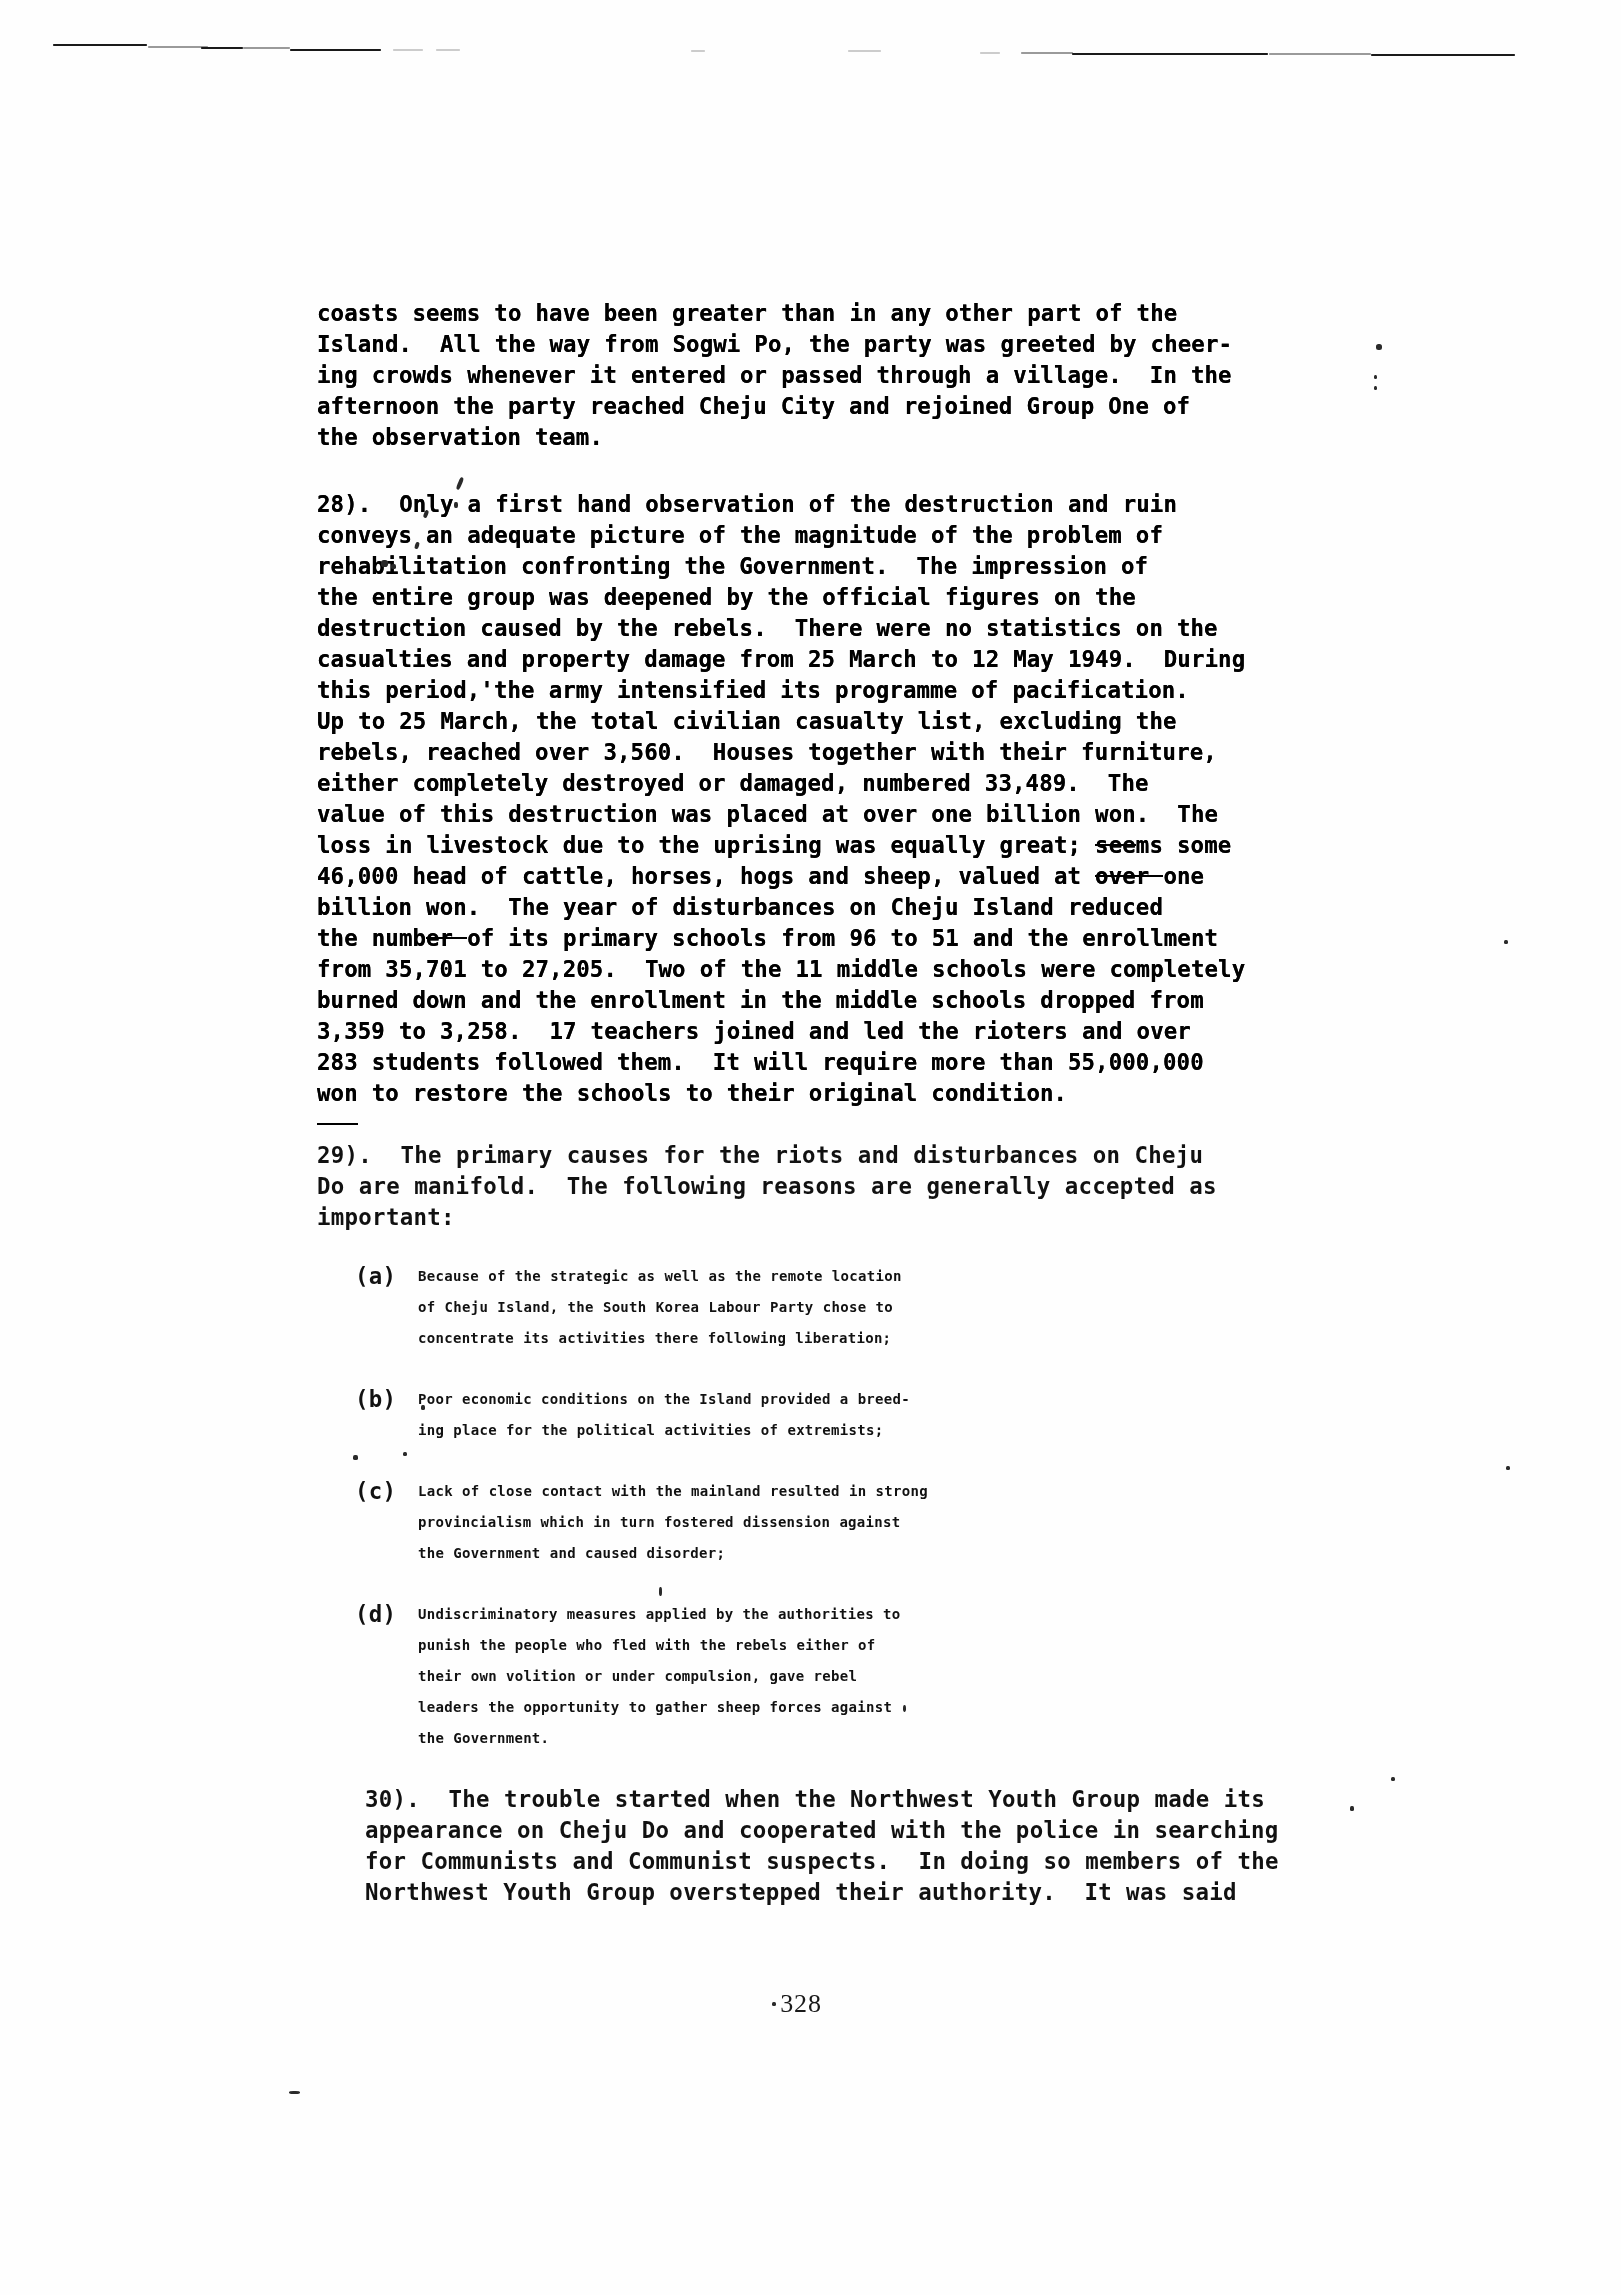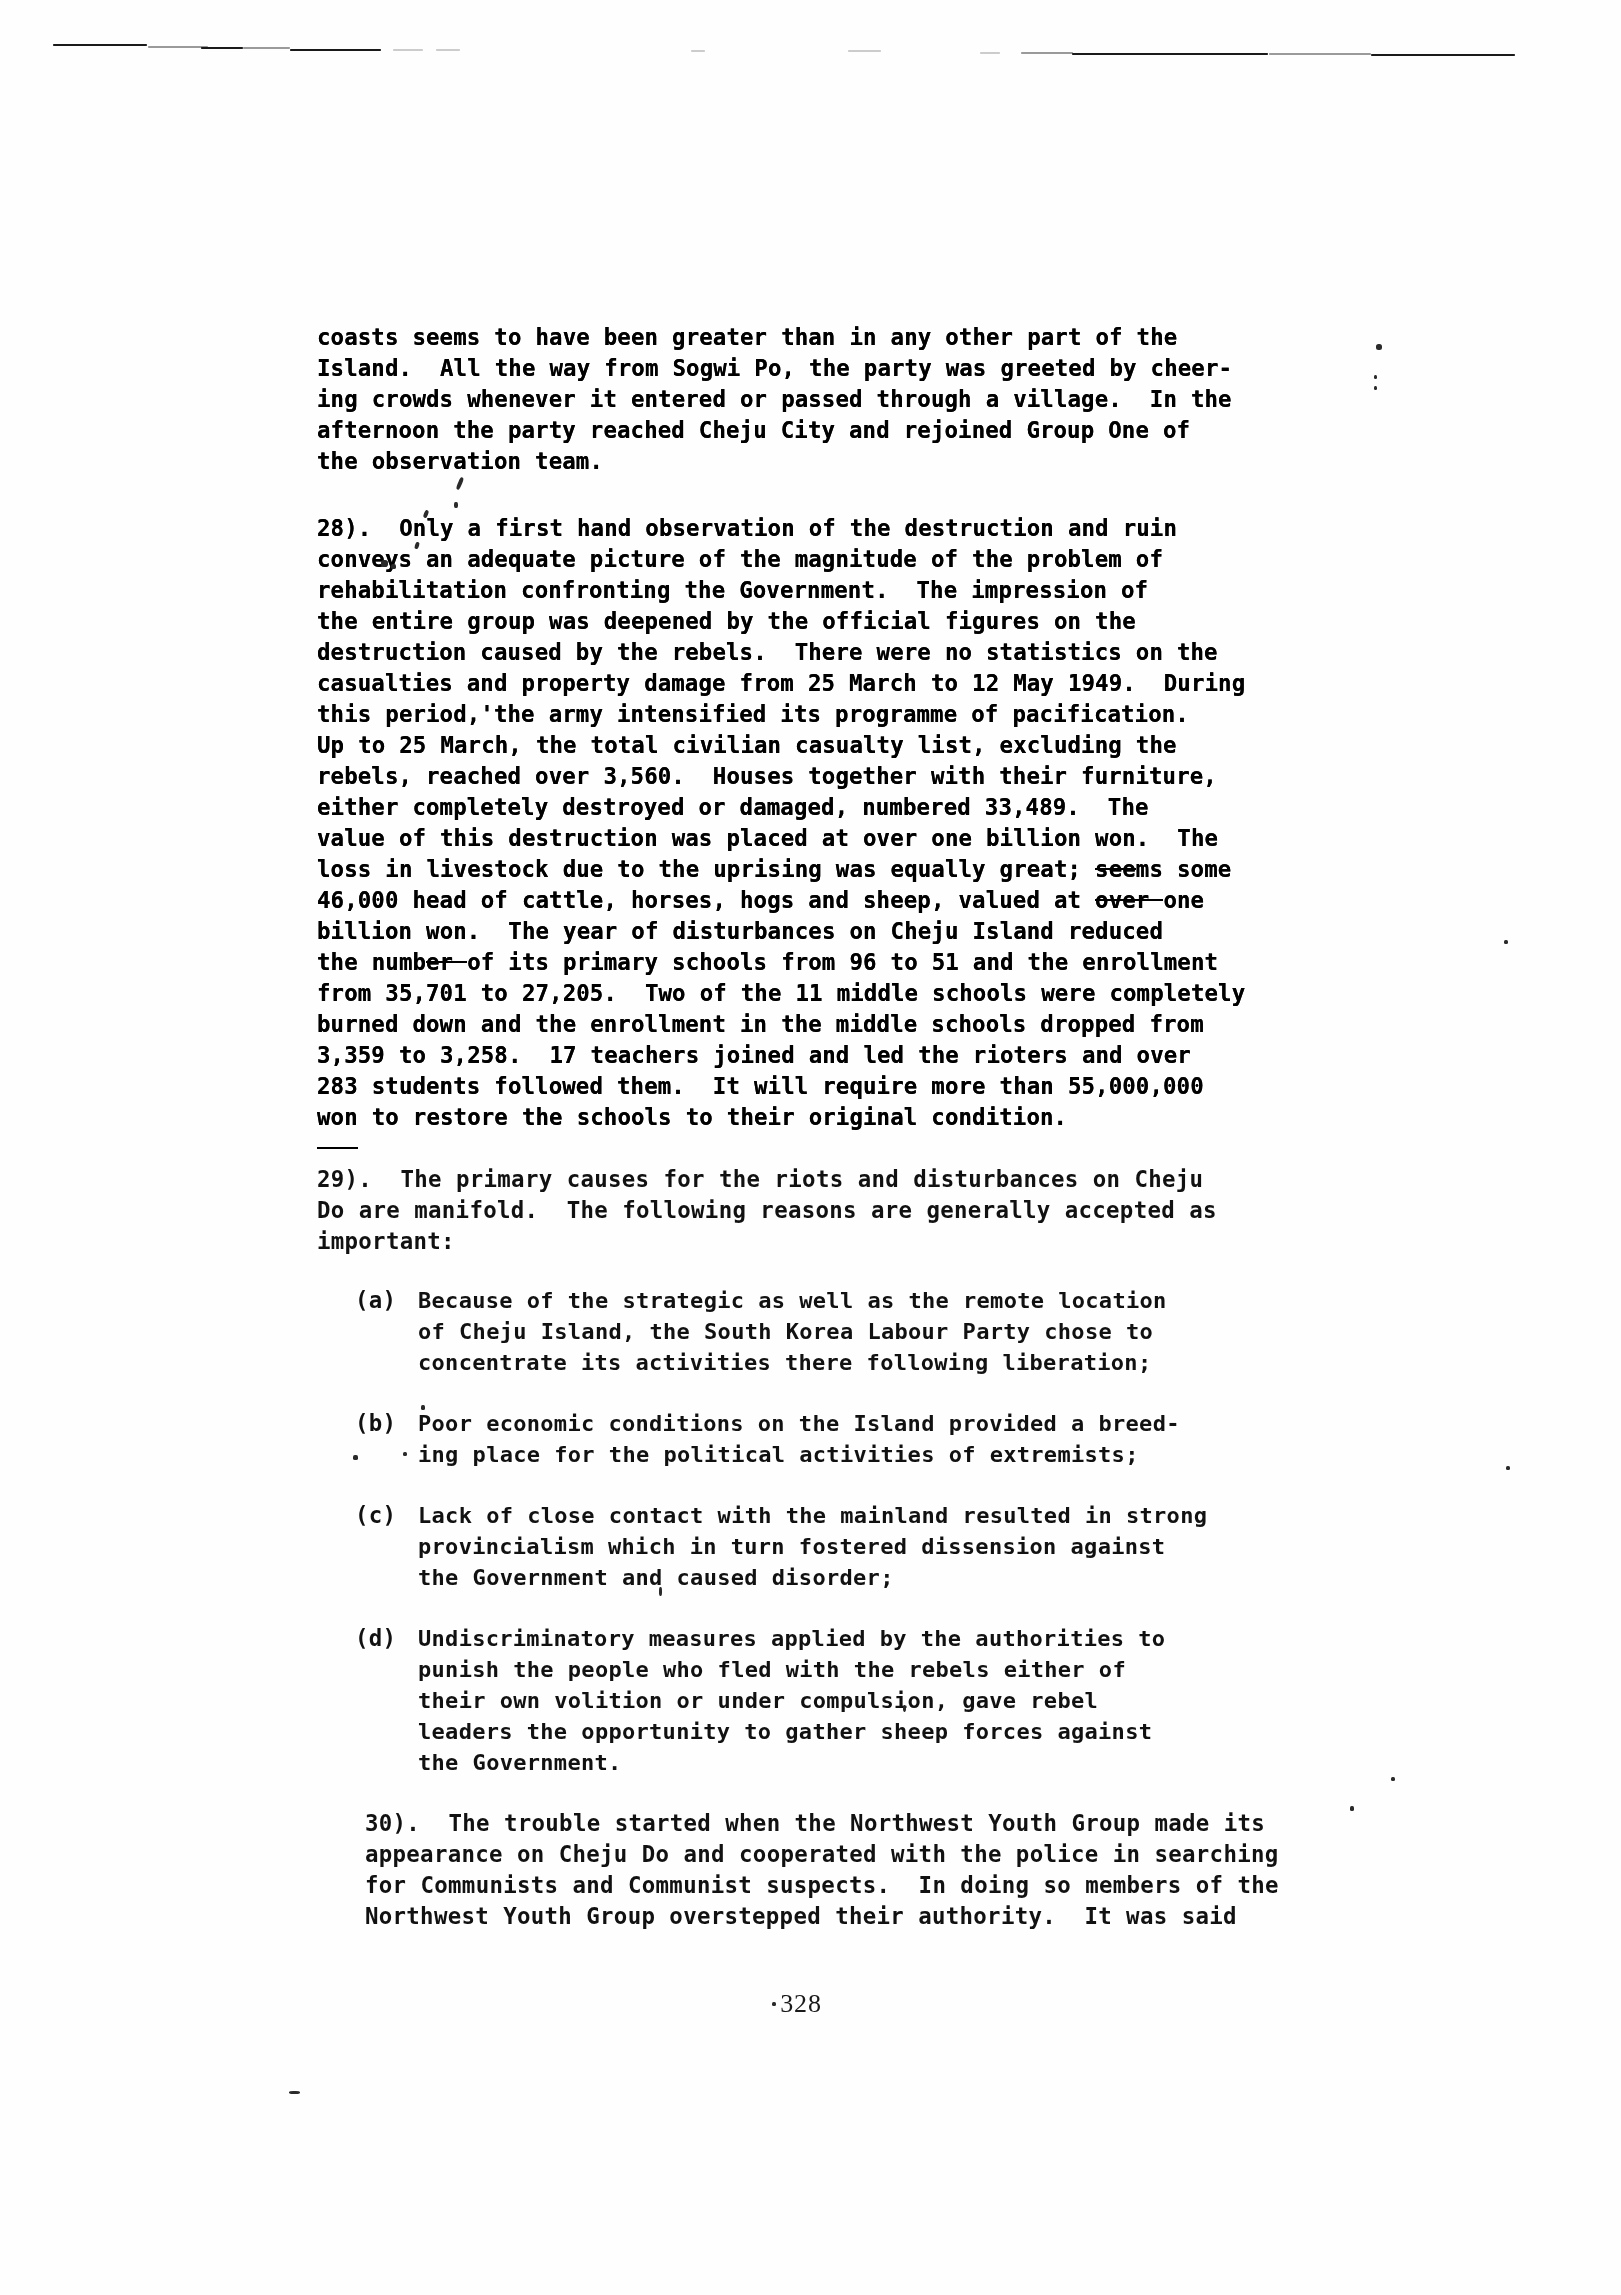--- a/index.html
+++ b/index.html
@@ -33,21 +33,21 @@
     height: 2.4px;
     border-radius: 0.8px;
   }
   .scan-rule i.faint { background: #9a9a9a; height: 1.6px; }
   .scan-rule i.vfaint { background: #cccccc; height: 1.6px; }
 
   
   .body {
     position: absolute;
     left: 317px;
-    top: 300px;
+    top: 276px;
     width: 1052px;
   }
 
   .para {
     font-size: 22.4px;
     line-height: 31px;
     letter-spacing: 0.1px;
     white-space: pre-wrap;
     word-spacing: 0.4px;
   }
@@ -109,21 +109,21 @@
   }
   .list-marker {
     flex: 0 0 auto;
     width: 63px;
     font-size: 22.4px;
     line-height: 31px;
     letter-spacing: 0.3px;
   }
   .list-text {
     flex: 1 1 auto;
-    font-size: 22px;
+    font-size: 14px;
     line-height: 31px;
     letter-spacing: 0.3px;
     white-space: pre-wrap;
   }
 
   .p30 { margin-top: 19px; margin-left: 48px; }
 
   u.ul { text-decoration: none; border-bottom: 2.4px solid #000; padding-bottom: 17px; }
 
   

